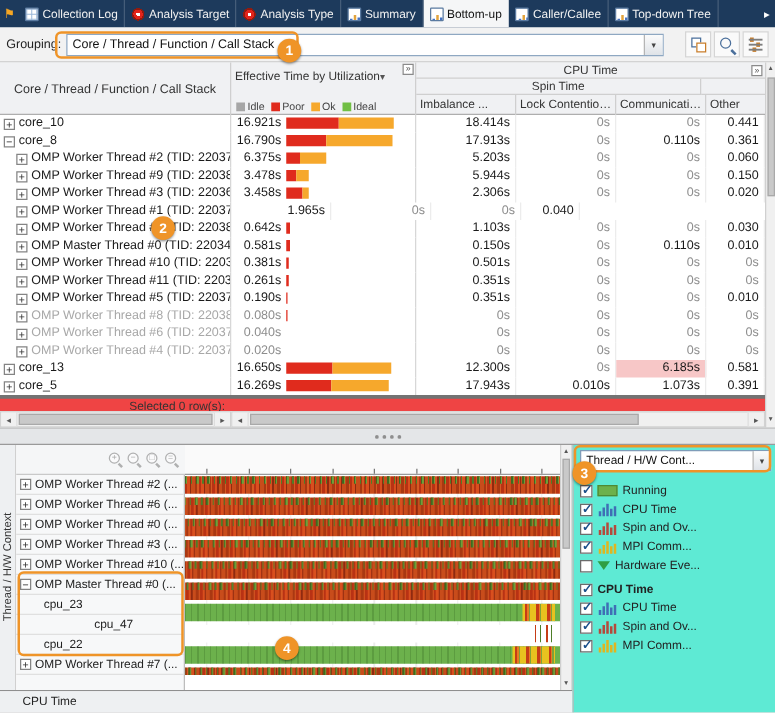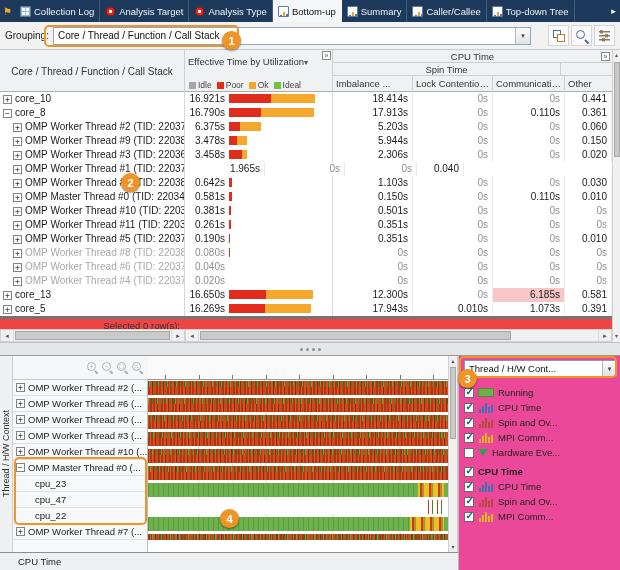--- a/index.html
+++ b/index.html
@@ -149,21 +149,21 @@
   .plot-fill { position:absolute; left:148px; top:540px; width:300px; height:12px; background:#fff; }
   .tlvs { position:absolute; left:448px; top:356px; width:10px; height:196px; background:#f0f0f0;
           border-left:1px solid #cfcfcf; border-right:1px solid #cfcfcf; }
   .tlvs .ar { position:absolute; left:0; width:8px; height:10px; font-size:6px; color:#555; text-align:center; line-height:10px; }
   .tlvs .thumb { position:absolute; left:1px; width:6px; background:#c9c9c9; border:1px solid #a9a9a9; }
   .band-div { position:absolute; left:0; top:552px; width:458px; height:1px; background:#8f8f8f; }
   .band-lab { position:absolute; left:0; top:553px; width:458px; height:17px; background:#eef0f2;
               font-size:9.5px; color:#222; display:flex; align-items:center; padding-left:18px; }
 
   
-  .lpanel { position:absolute; left:458px; top:356px; width:162px; height:214px; background:#ec4899;
+  .lpanel { position:absolute; left:458px; top:356px; width:162px; height:214px; background:#5eead4;
             border-left:1px solid #b9b9b9; padding:4px 3px 0 5px; overflow:hidden; }
   .lp-dd { height:17px; background:#fff; border:1px solid #7f9db9; display:flex; align-items:center;
            font-size:9.5px; padding-left:4px; color:#111; margin-bottom:8px; }
   .lp-dd .dd { margin-left:auto; width:14px; height:15px; display:flex; align-items:center; justify-content:center;
                font-size:7px; color:#444; background:linear-gradient(#fbfbfb,#dfe3e8); border-left:1px solid #b5b5b5; }
   .lp-item { display:flex; align-items:center; gap:4px; height:15px; font-size:9.5px; color:#222; white-space:nowrap; overflow:hidden; }
   .lp-item.head { font-weight:bold; margin-top:4px; }
   .cb { width:10px; height:10px; border:1px solid #6b6b6b; background:#fff; position:relative; flex:0 0 auto; }
   .cb.checked::after { content:"\2713"; position:absolute; left:0.5px; top:-2.5px; font-size:10px; color:#1a4f8a; font-weight:bold; }
   .lic { flex:0 0 auto; }
@@ -195,27 +195,27 @@
           <span class="tlabel">Collection Log</span>
         </div>
         <div class="tab">
           <span class="ti ti-target"></span>
           <span class="tlabel">Analysis Target</span>
         </div>
         <div class="tab">
           <span class="ti ti-target"></span>
           <span class="tlabel">Analysis Type</span>
         </div>
+        <div class="tab">
+          <span class="ti ti-chart"></span>
+          <span class="tlabel">Summary</span>
+        </div>
         <div class="tab active">
           <span class="ti ti-chart"></span>
           <span class="tlabel">Bottom-up</span>
-        </div>
-        <div class="tab">
-          <span class="ti ti-chart"></span>
-          <span class="tlabel">Summary</span>
         </div>
         <div class="tab">
           <span class="ti ti-chart"></span>
           <span class="tlabel">Caller/Callee</span>
         </div>
         <div class="tab">
           <span class="ti ti-chart"></span>
           <span class="tlabel">Top-down Tree</span>
         </div>
       </div>
@@ -592,21 +592,21 @@
         <span class="exp">+</span>
         <span>OMP Worker Thread #10 (...</span>
       </div>
       <div class="tl-lab" style="padding-left: 3px;">
         <span class="exp">−</span>
         <span>OMP Master Thread #0 (...</span>
       </div>
       <div class="tl-lab" style="padding-left: 22px; text-align: right;">
         <span>cpu_23</span>
       </div>
-      <div class="tl-lab" style="padding-left: 22px;">
+      <div class="tl-lab" style="padding-left: 22px; justify-content: center;">
         <span>cpu_47</span>
       </div>
       <div class="tl-lab" style="padding-left: 22px;">
         <span>cpu_22</span>
       </div>
       <div class="tl-lab" style="padding-left: 3px;">
         <span class="exp">+</span>
         <span>OMP Worker Thread #7 (...</span>
       </div>
     </div>

